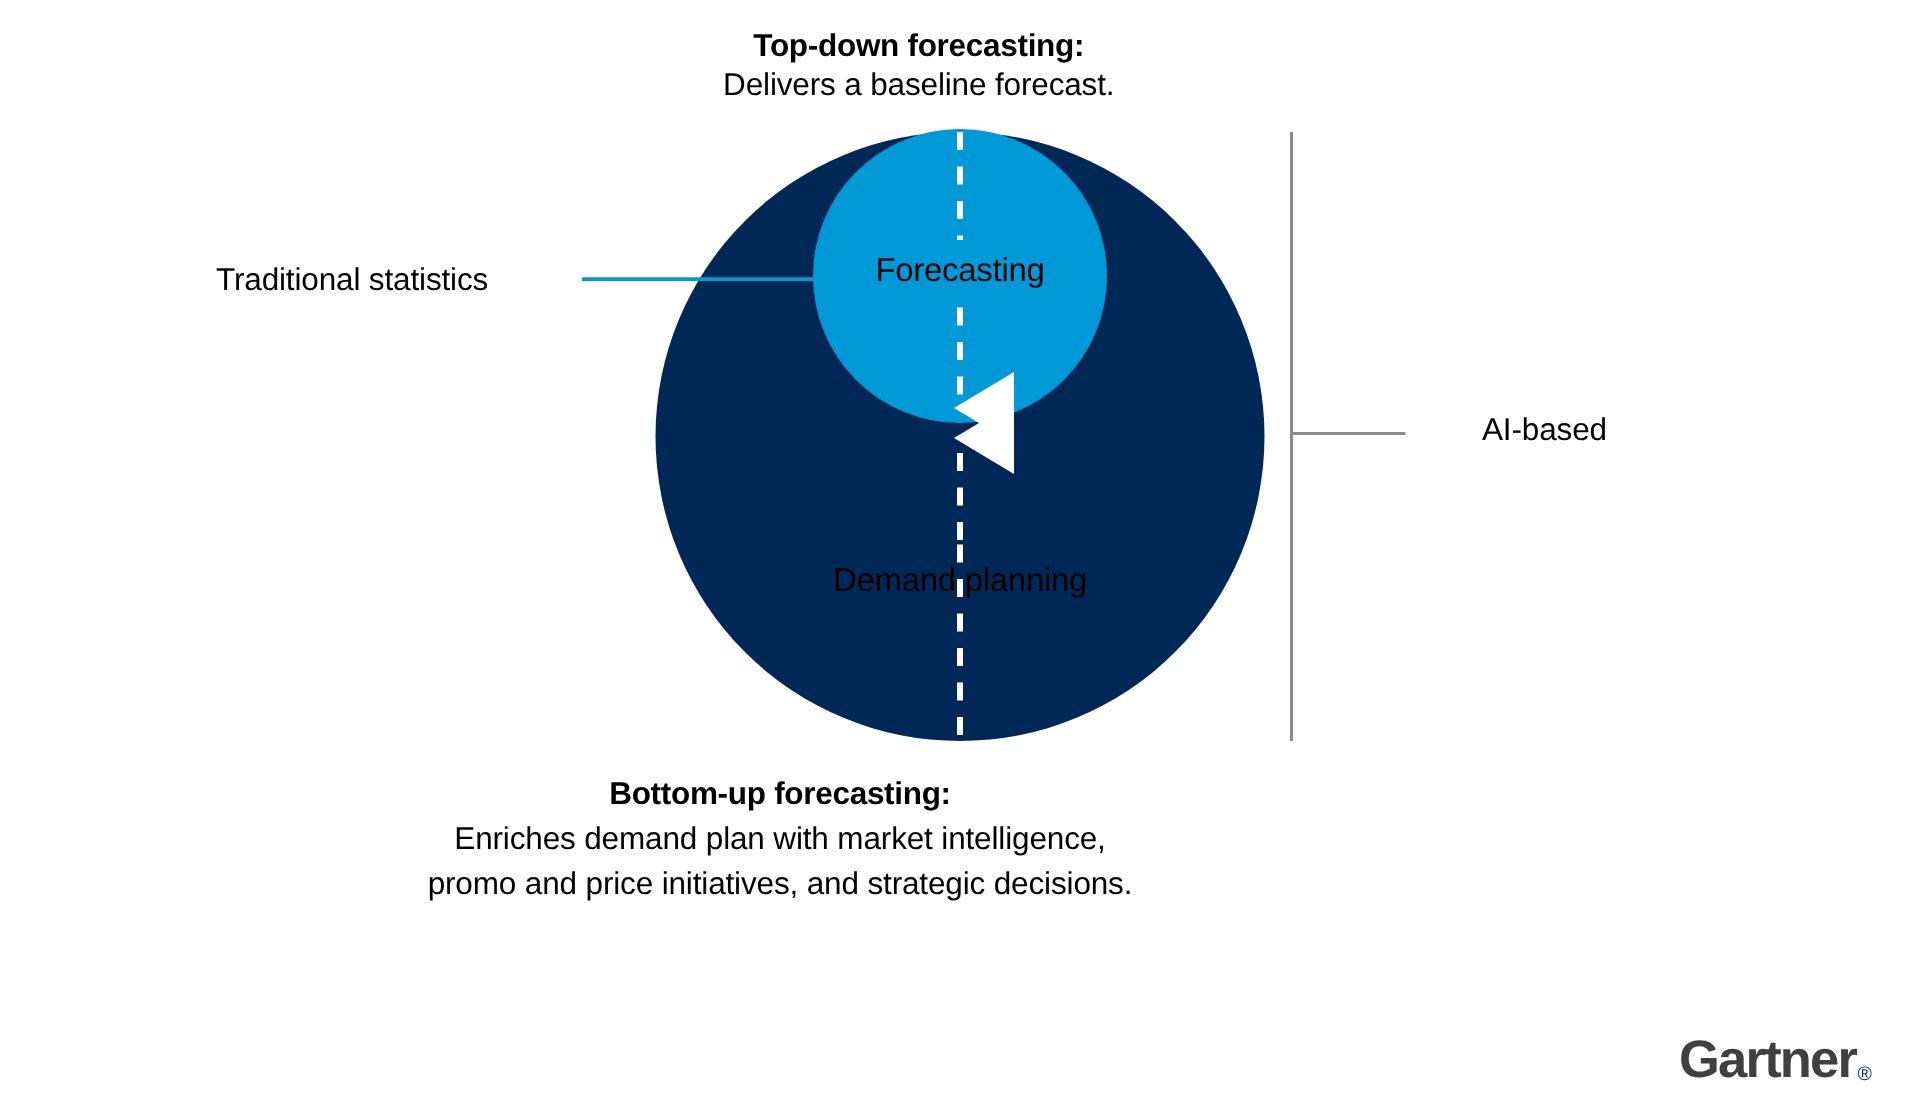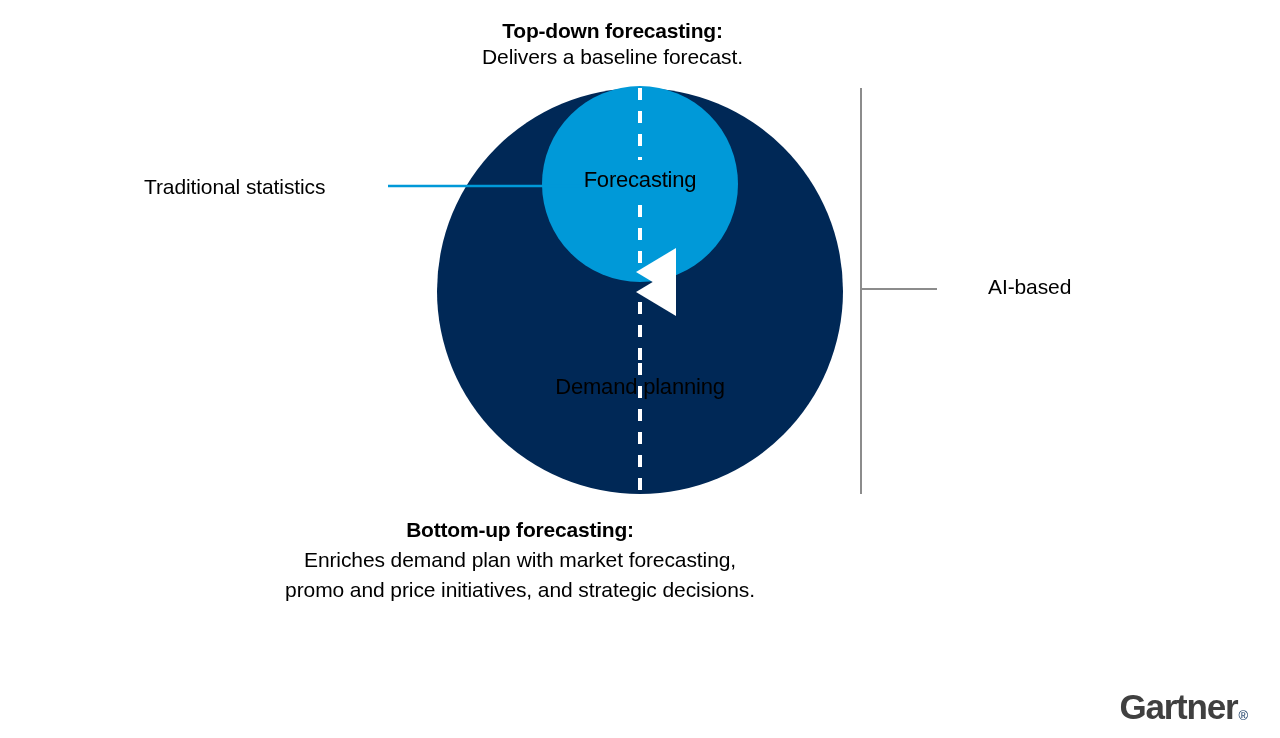--- a/index.html
+++ b/index.html
@@ -184,21 +184,21 @@
   <div class="circle-label label-forecasting">Forecasting</div>
 
   <div class="circle-label label-demand">Demand planning</div>
 
   <div class="side-label label-traditional">Traditional statistics</div>
 
   <div class="side-label label-ai">AI-based</div>
 
   <div class="bottom-caption">
     <span class="caption-title">Bottom-up forecasting:</span>
-    <span class="caption-body">Enriches demand plan with market forecasting,</span>
+    <span class="caption-body">Enriches demand plan with market intelligence,</span>
     <span class="caption-body">promo and price initiatives, and strategic decisions.</span>
   </div>
 
 
   <div class="logo">
     <span class="logo-word">Gartner</span>
     <span class="logo-reg">®</span>
   </div>
 
 </div>

